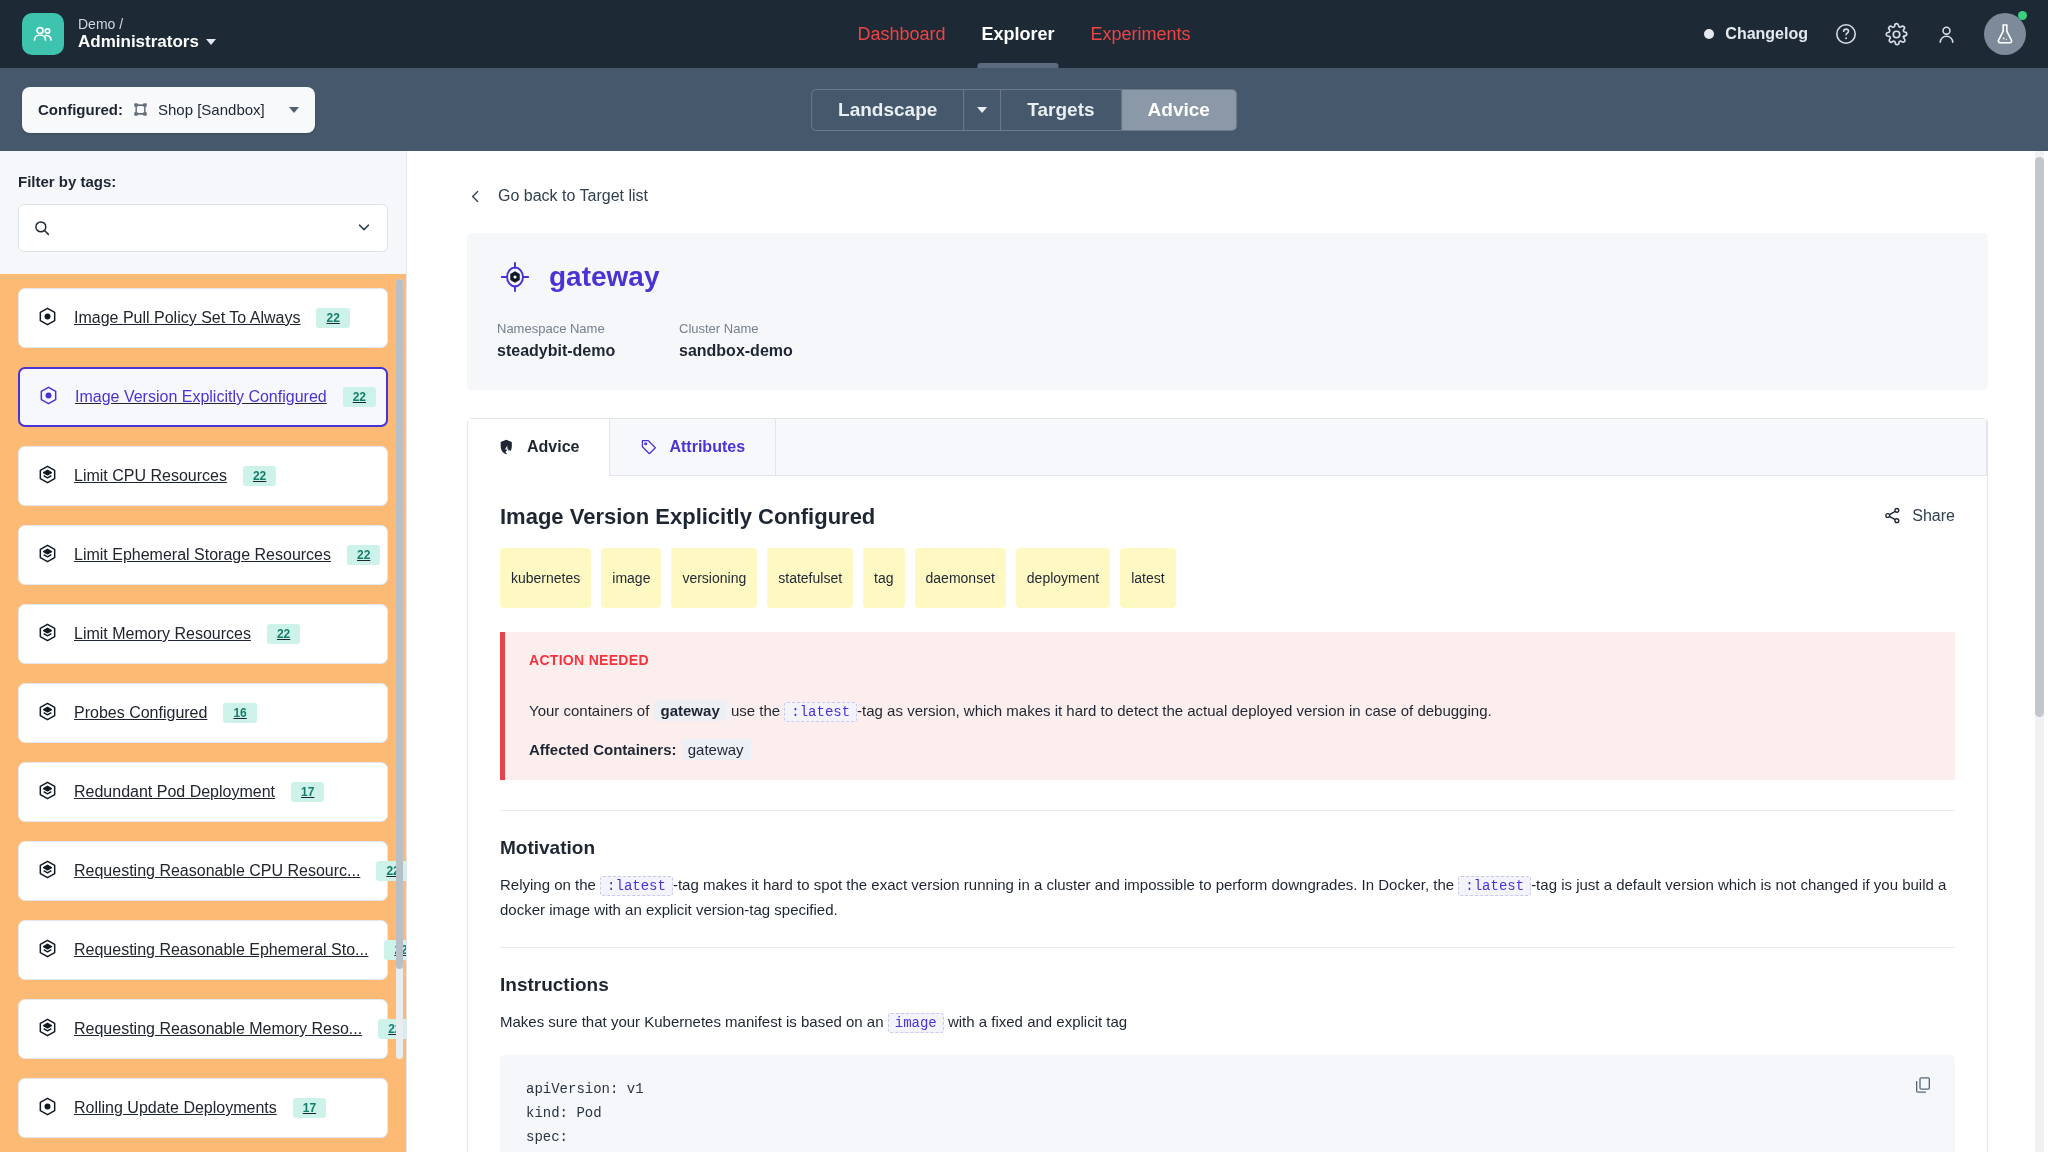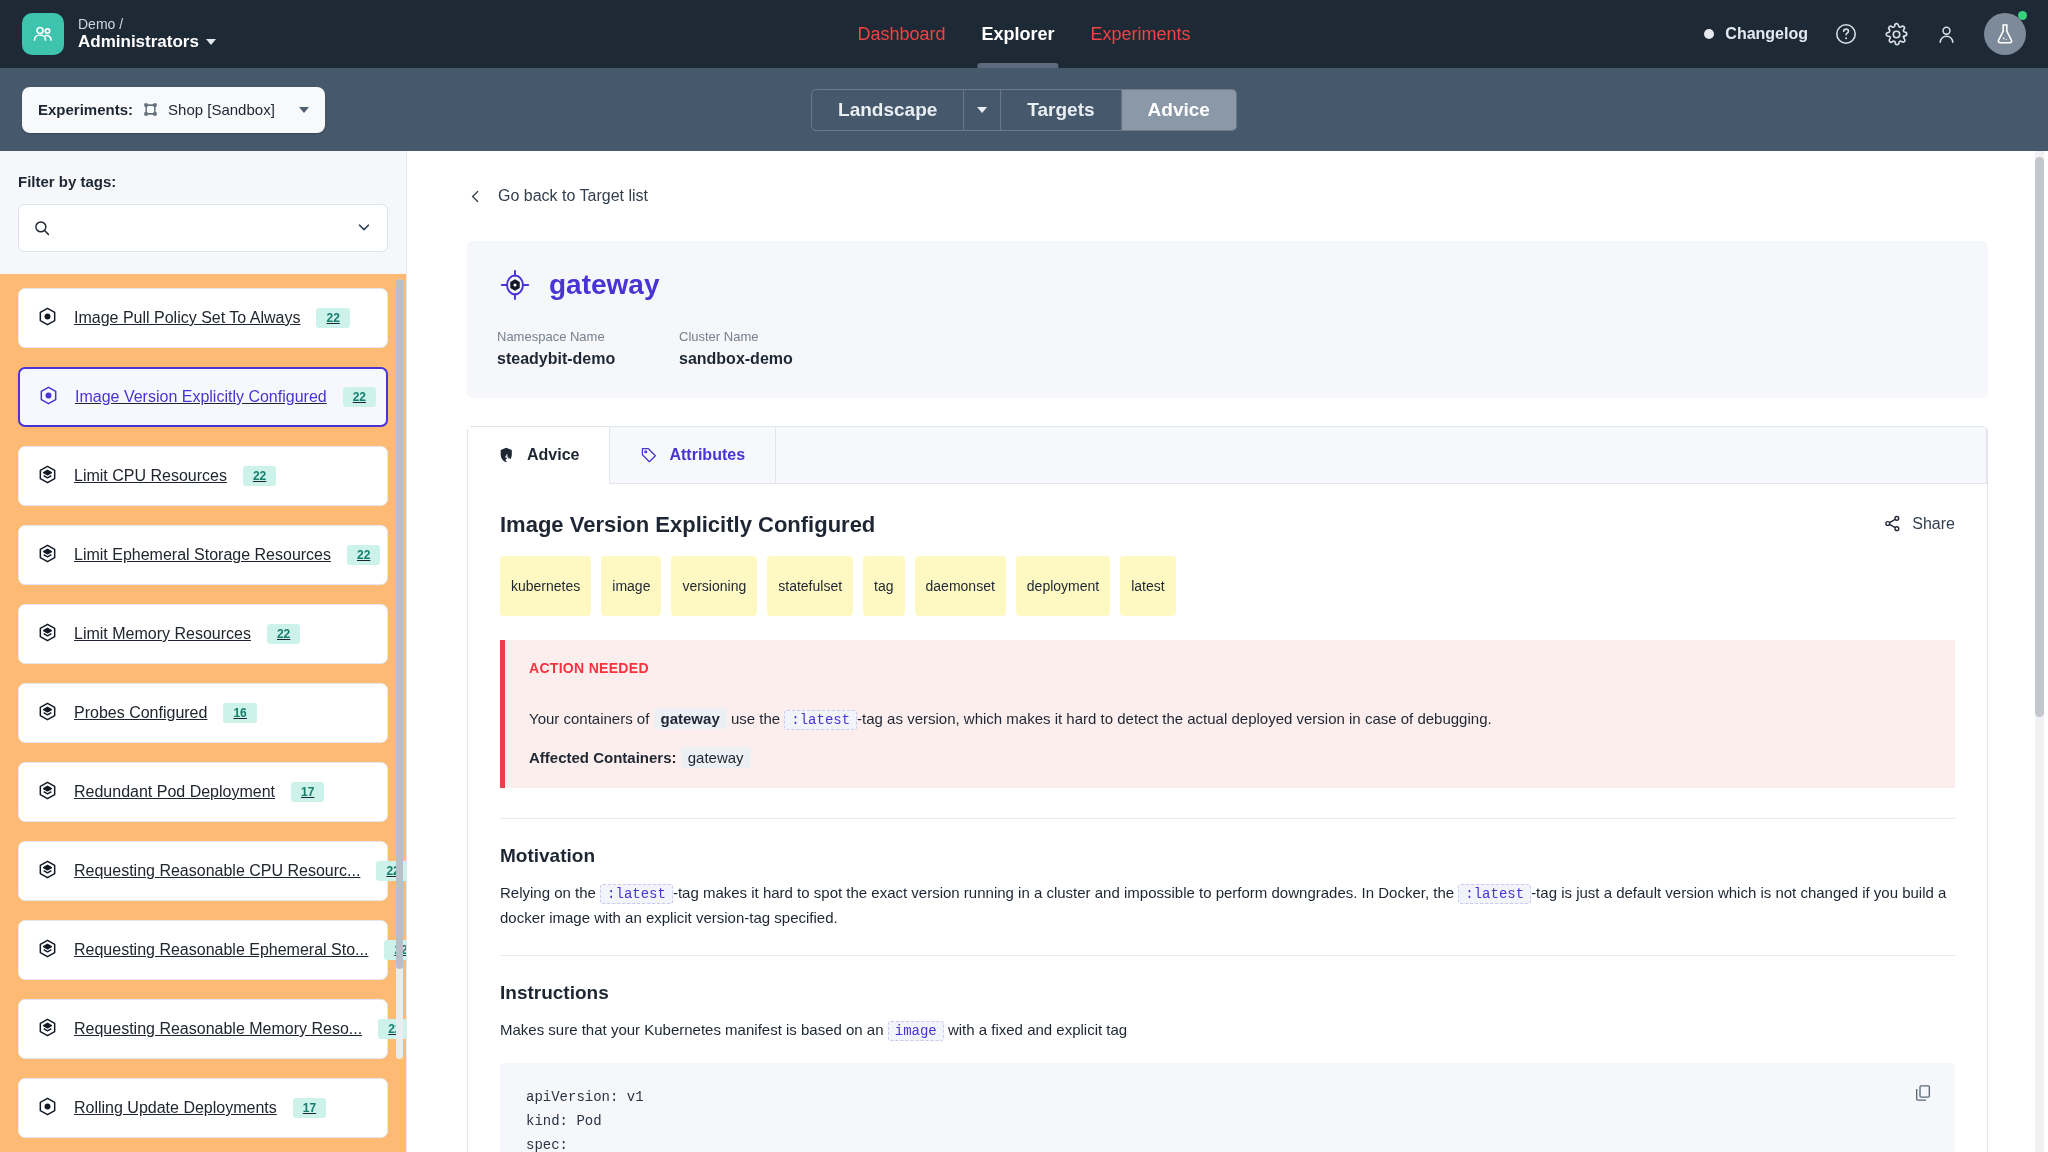--- a/index.html
+++ b/index.html
@@ -128,21 +128,21 @@
   }
   .sb-thumb{
     position:absolute; top:0; left:0; width:7px; height:690px;
     background:#b7bfc8; border-radius:4px;
   }
 
   
   .main{ flex:1; overflow:hidden; padding:36px 60px 0 60px; position:relative; background:#fff;}
   .goback{
     display:flex; align-items:center; gap:14px; color:#32404f; font-size:16px;
-    margin-bottom:36px;
+    margin-bottom:28px;
   }
 
   .targetcard{
     background:#f5f7fb; border-radius:5px; padding:26px 30px 30px 30px; margin-bottom:28px;
   }
   .tgt-title-row{ display:flex; align-items:center; gap:16px; margin-bottom:26px; }
   .tgt-title{ font-size:28px; font-weight:bold; color:#4b32d4; }
   .meta-row{ display:flex; gap:0; }
   .meta-col{ width:182px; }
   .meta-k{ font-size:13px; color:#76808c; margin-bottom:6px; }
@@ -258,21 +258,21 @@
         <path d="M9.4 3h5.2M10.2 3v6.2L5.6 18.1A1.7 1.7 0 0 0 7.1 20.7h9.8a1.7 1.7 0 0 0 1.5-2.6l-4.6-8.9V3"></path>
         <circle cx="10.6" cy="16.4" r=".85" fill="#fff" stroke="none"></circle>
         <circle cx="13.4" cy="17.6" r=".7" fill="#fff" stroke="none"></circle>
       </svg>
     </div>
   </div>
 </div>
 
 <div class="subbar">
   <div class="envsel">
-    <b>Experiments:</b>
+    <b>Configured:</b>
     <svg width="15" height="15" viewBox="0 0 24 24" fill="none" stroke="#2d3b4b" stroke-width="1.7">
       <path d="M5 7.5v9M19 7.5v9M7.5 5h9M7.5 19h9"></path>
       <rect x="3.2" y="3.2" width="3.4" height="3.4"></rect>
         <rect x="17.4" y="3.2" width="3.4" height="3.4"></rect>
       <rect x="3.2" y="17.4" width="3.4" height="3.4"></rect>
         <rect x="17.4" y="17.4" width="3.4" height="3.4"></rect>
     </svg>
     <span>Shop [Sandbox]</span>
     <span class="env-caret"></span>
   </div>

